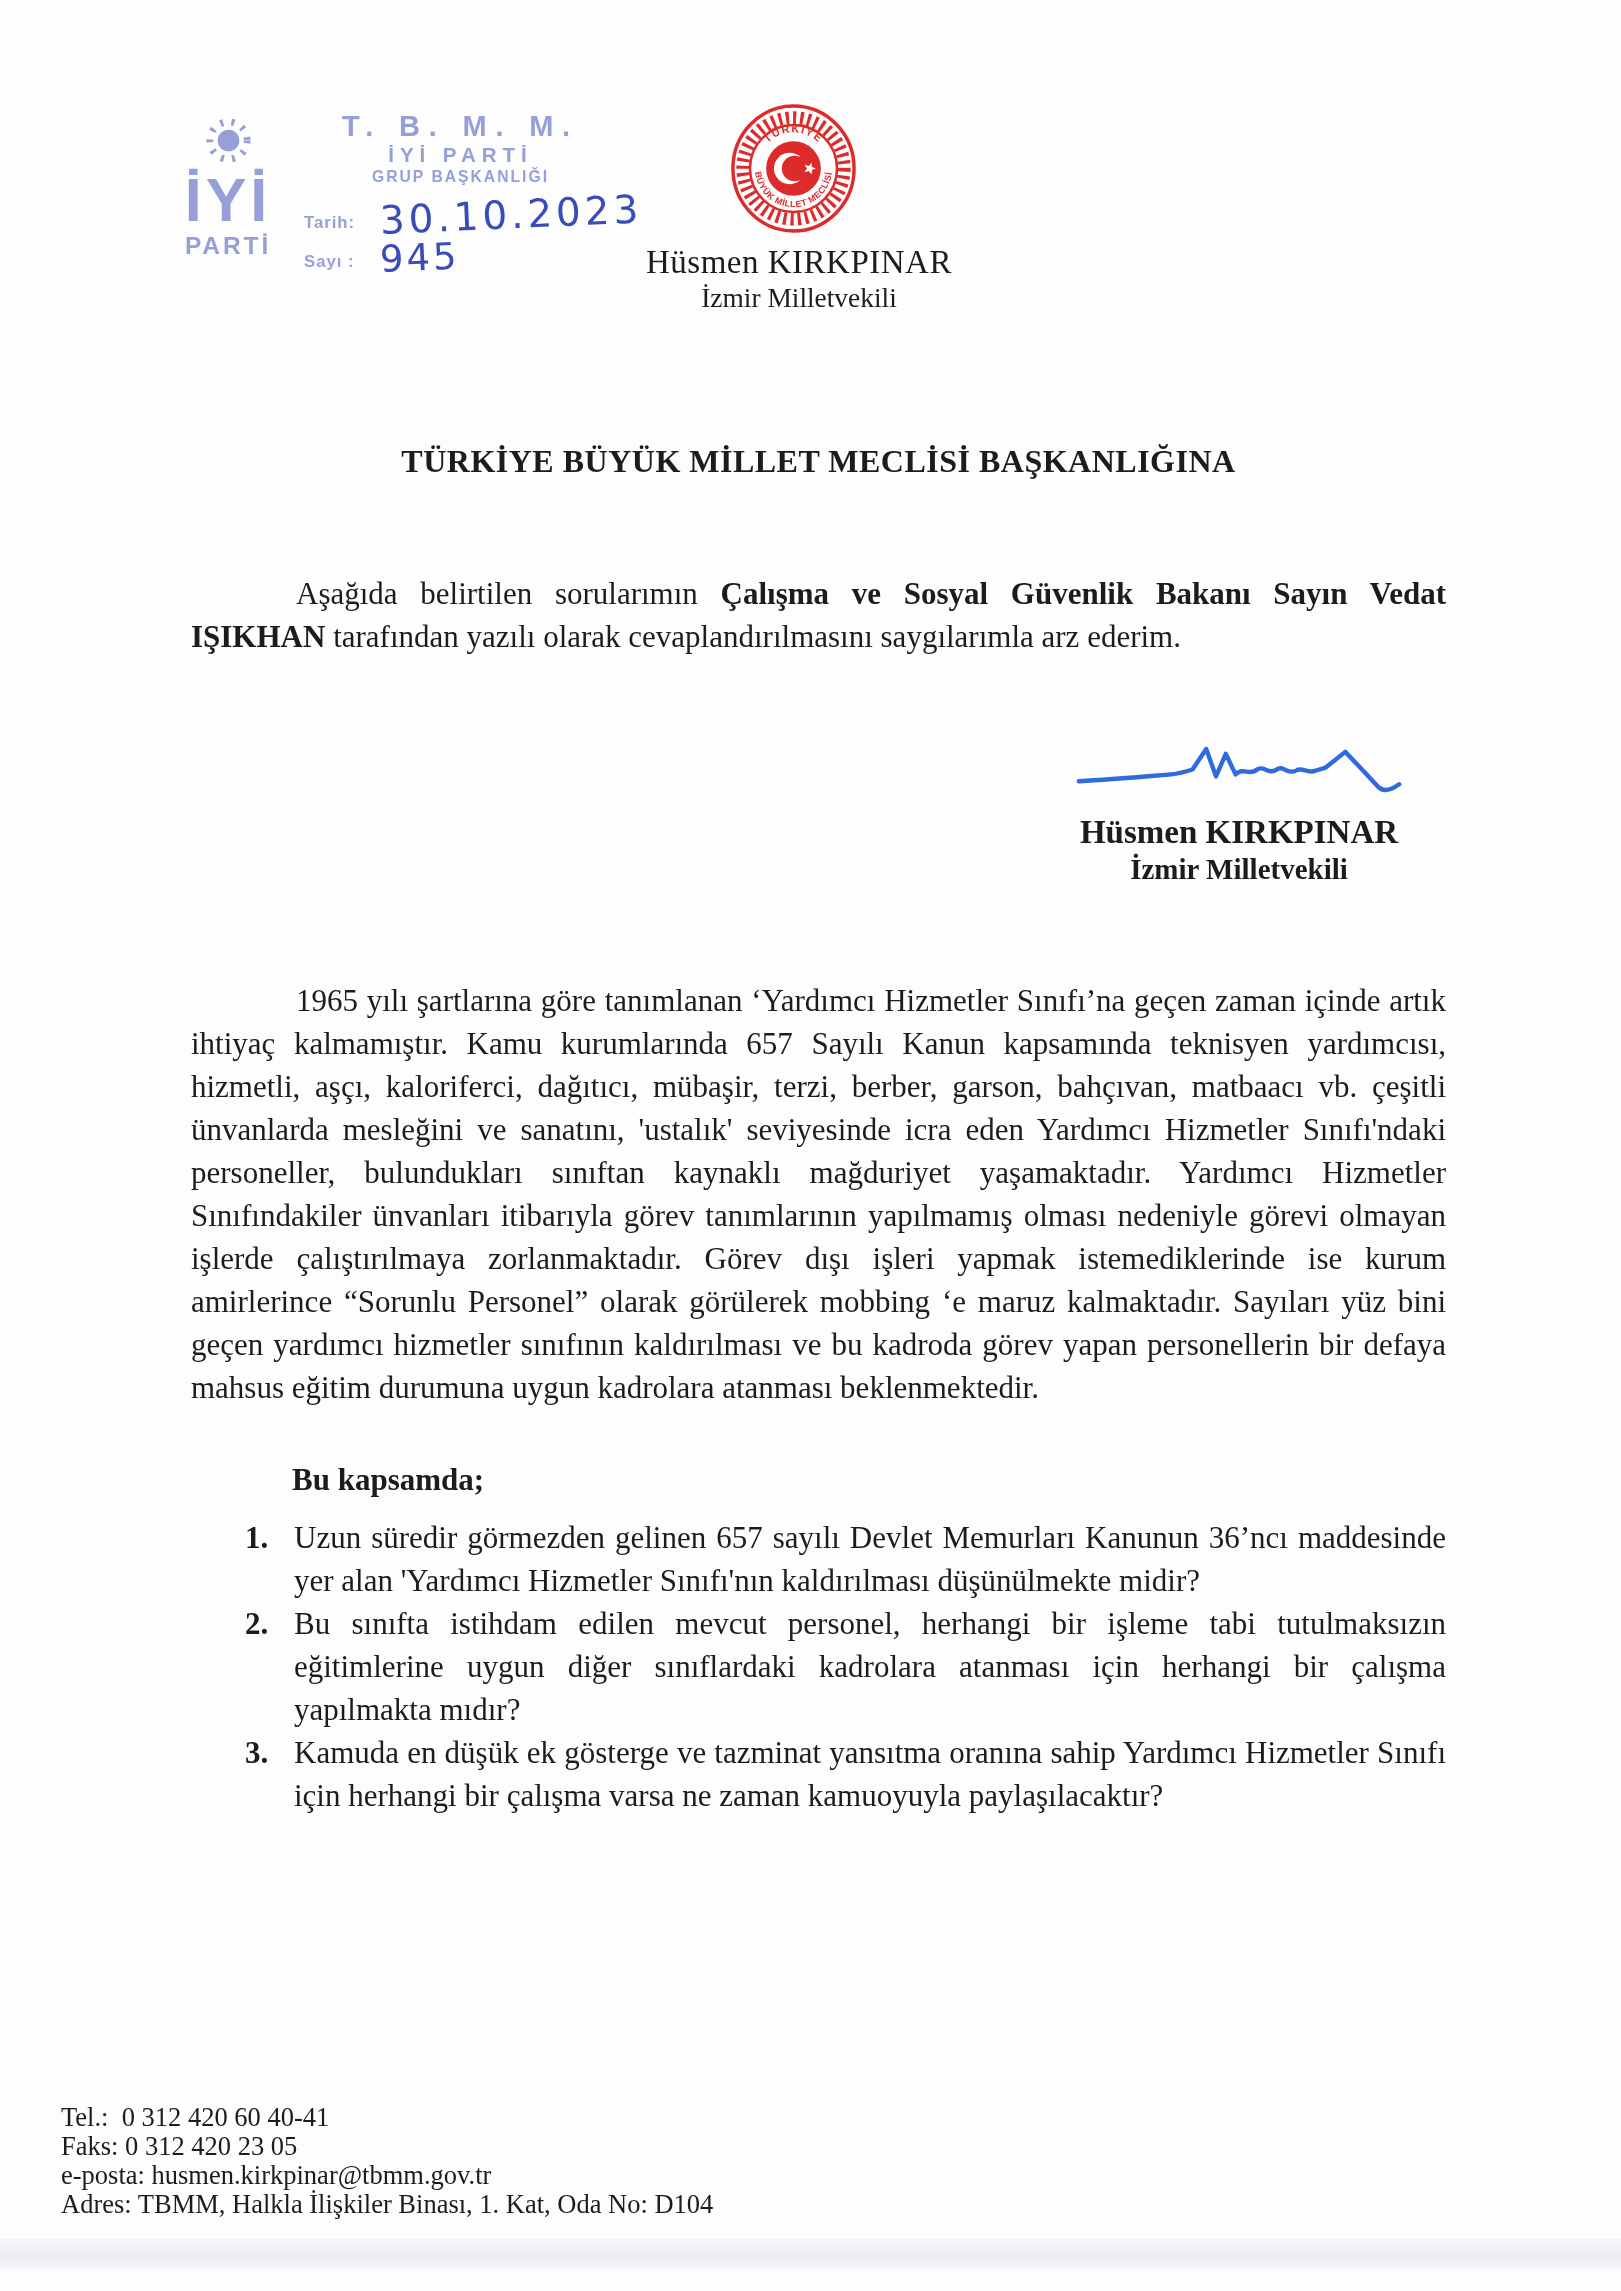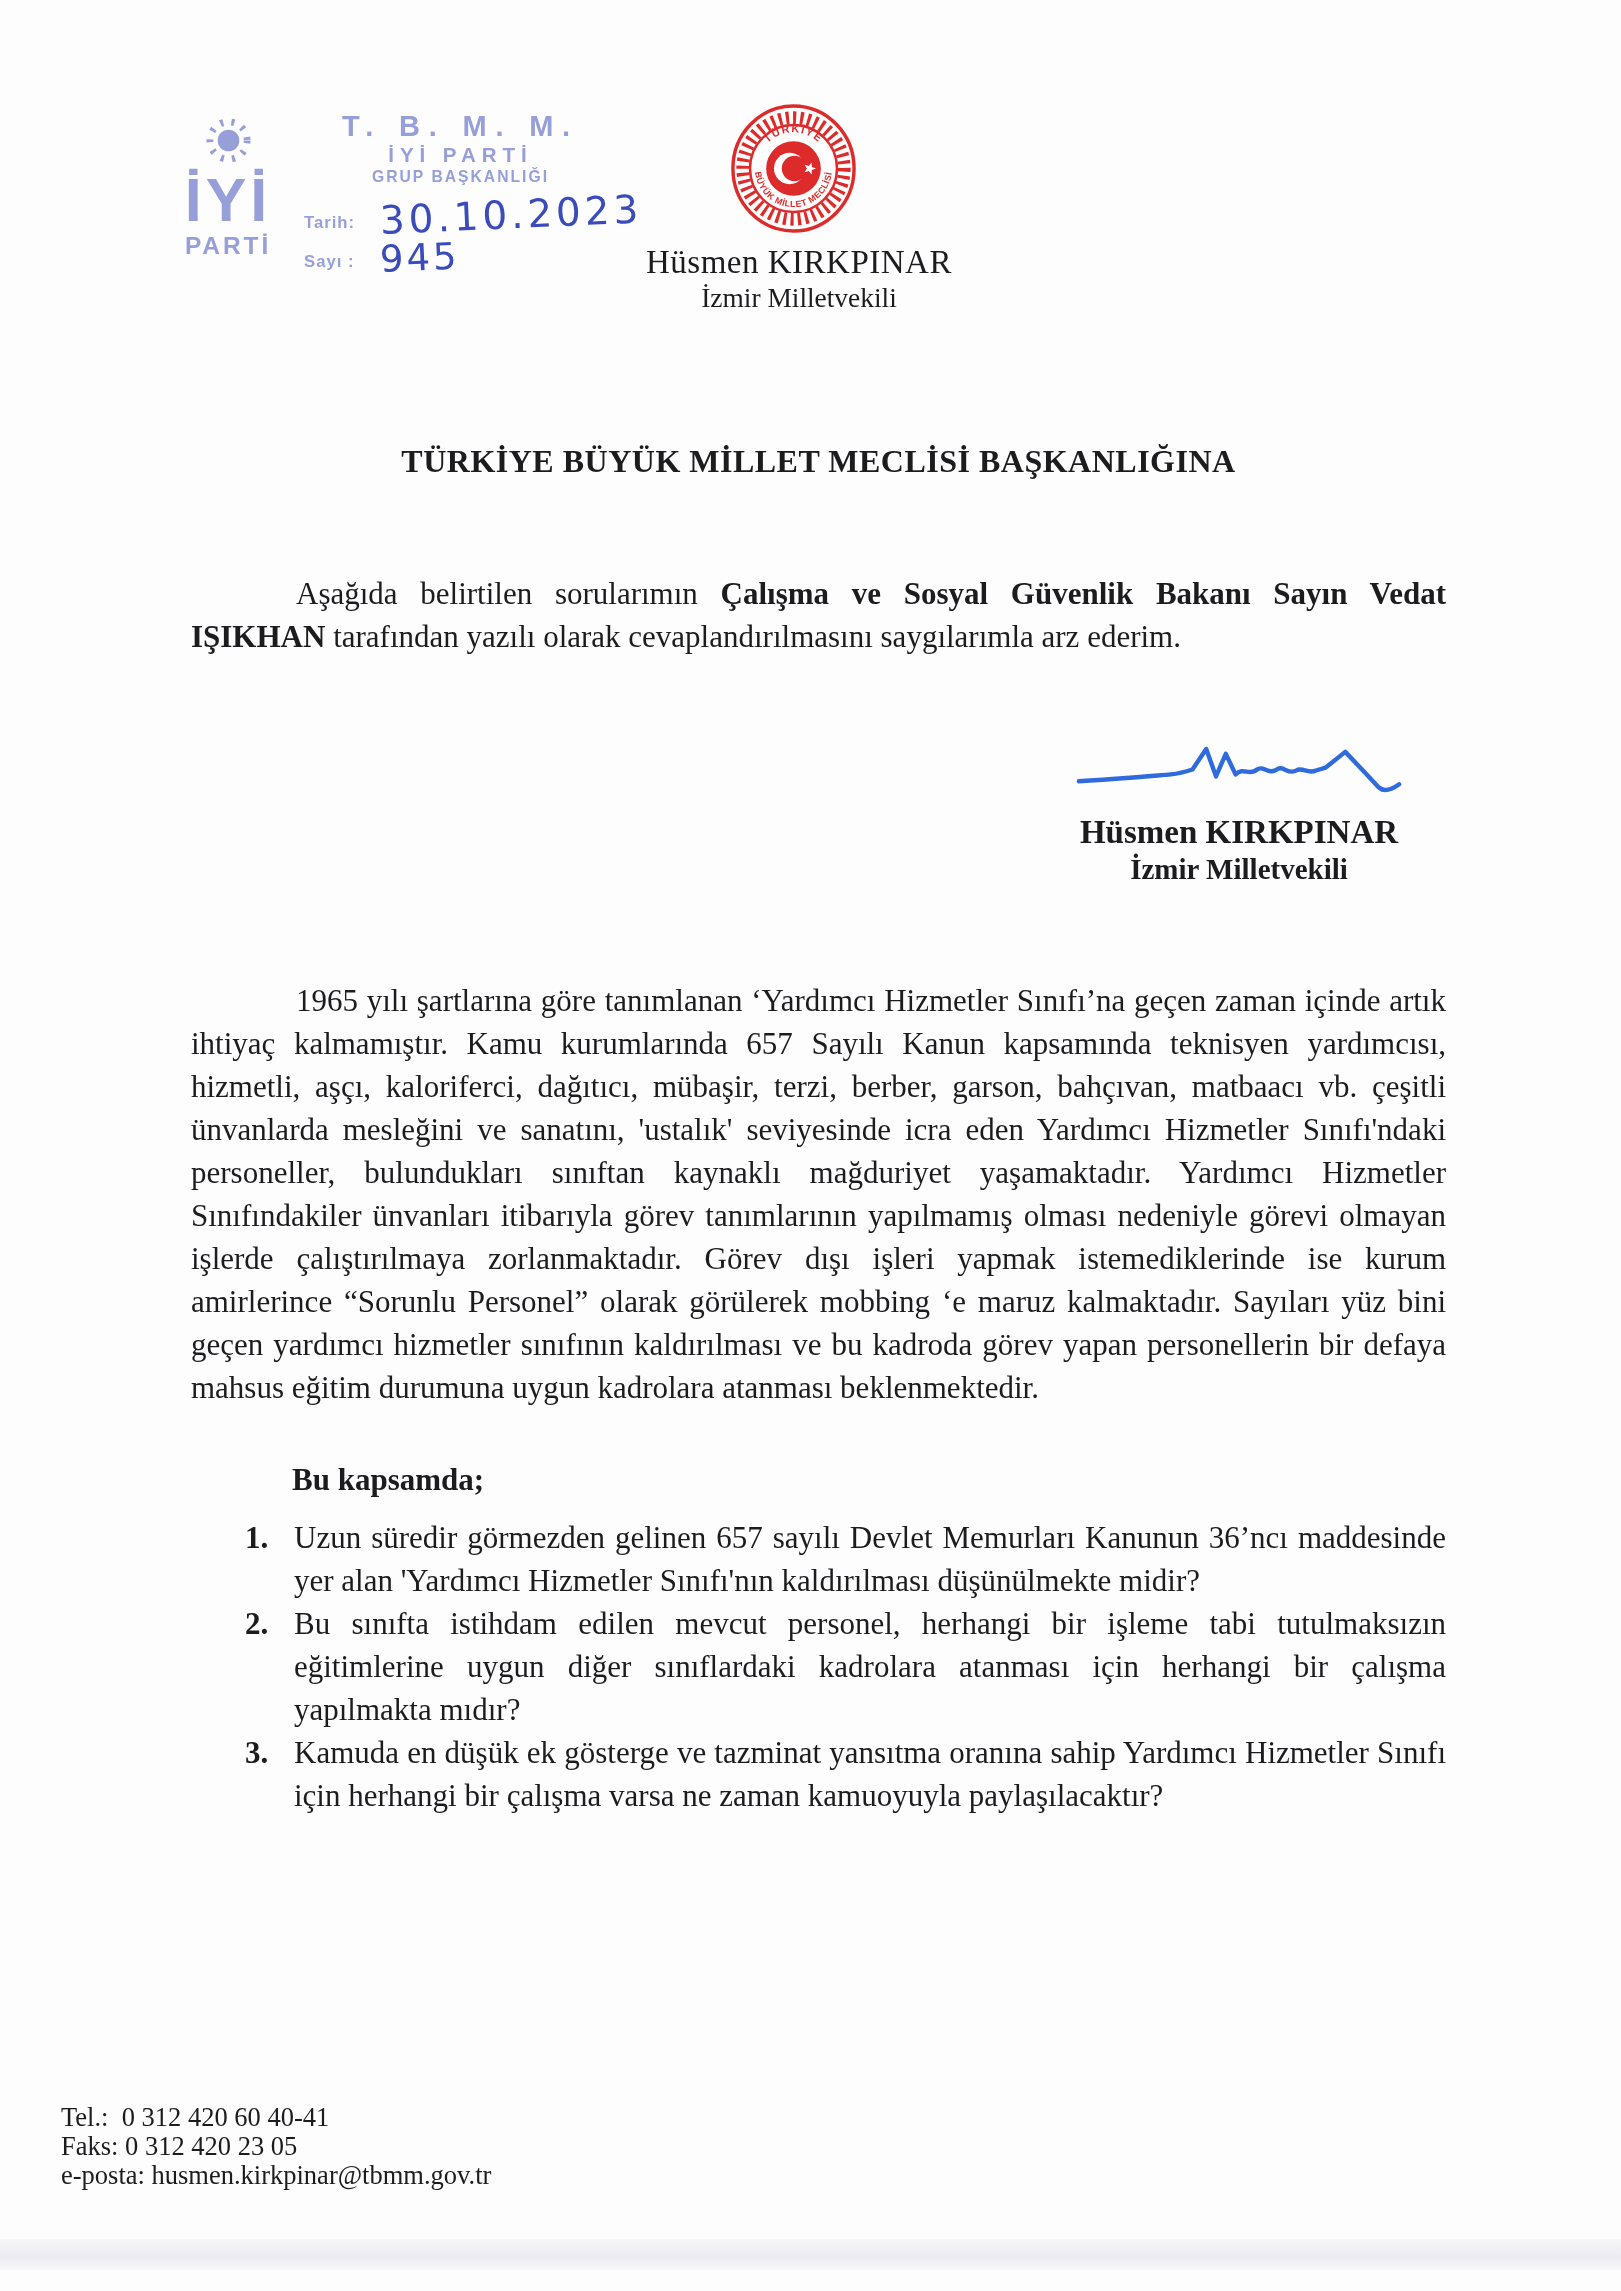--- a/index.html
+++ b/index.html
@@ -187,17 +187,18 @@
       <li>Uzun süredir görmezden gelinen 657 sayılı Devlet Memurları Kanunun 36’ncı maddesinde yer alan 'Yardımcı Hizmetler Sınıfı'nın kaldırılması düşünülmekte midir?</li>
       <li>Bu sınıfta istihdam edilen mevcut personel, herhangi bir işleme tabi tutulmaksızın eğitimlerine uygun diğer sınıflardaki kadrolara atanması için herhangi bir çalışma yapılmakta mıdır?</li>
       <li>Kamuda en düşük ek gösterge ve tazminat yansıtma oranına sahip Yardımcı Hizmetler Sınıfı için herhangi bir çalışma varsa ne zaman kamuoyuyla paylaşılacaktır?</li>
     </ol>
   </div>
 
   <div class="footer">
     <div>Tel.:  0 312 420 60 40-41</div>
     <div>Faks: 0 312 420 23 05</div>
     <div>e-posta: husmen.kirkpinar@tbmm.gov.tr</div>
+    <div>Adres: TBMM, Halkla İlişkiler Binası, 1. Kat, Oda No: D104</div>
   </div>
 
   <div class="scan-band"></div>
 </div>
 
 
 </body></html>

